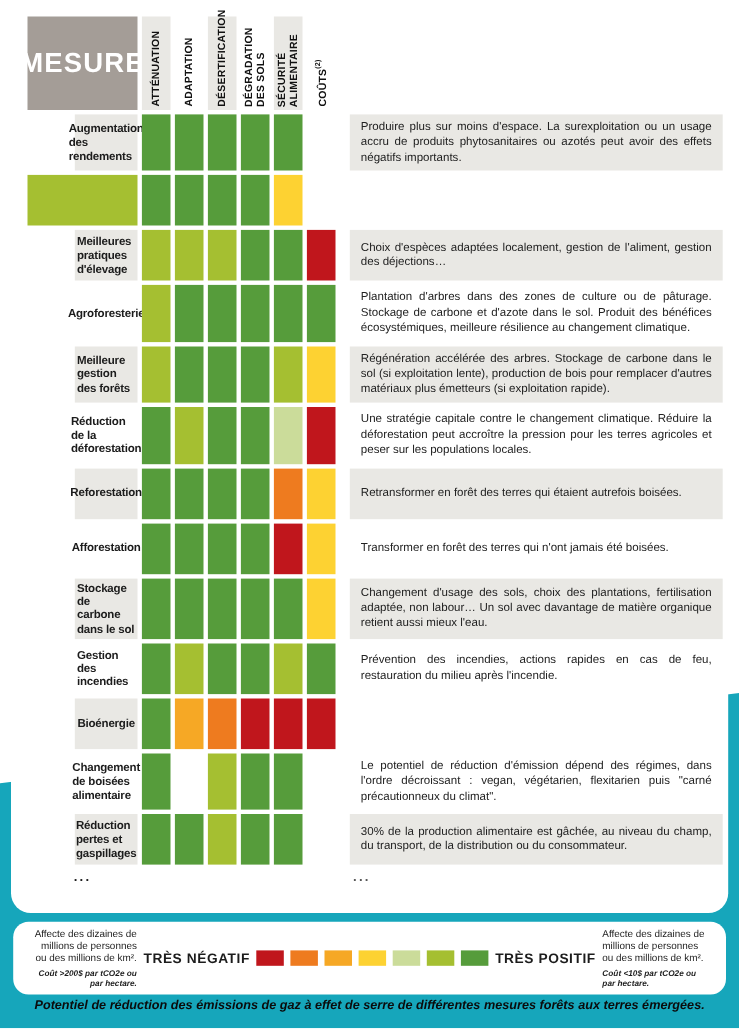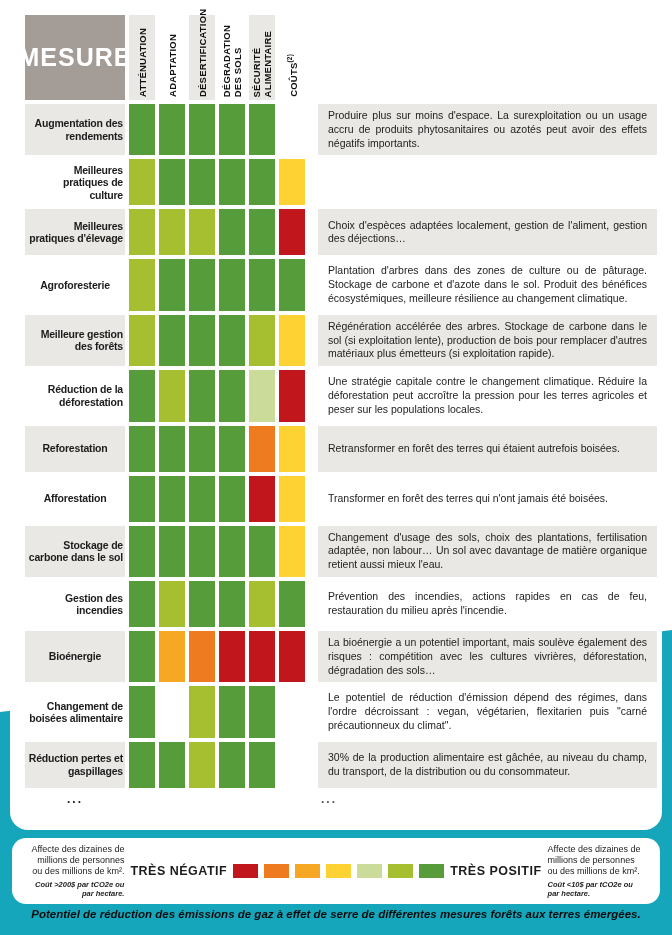--- a/index.html
+++ b/index.html
@@ -18,22 +18,22 @@
   .colhead{height:85px;display:flex;align-items:flex-end;justify-content:center;padding-bottom:3px;box-sizing:border-box;}
   .colhead.g{background:var(--rowbg);}
   .vtext{writing-mode:vertical-rl;transform:rotate(180deg);font-weight:bold;font-size:9.5px;
          line-height:11px;letter-spacing:.2px;white-space:pre-line;max-height:80px;color:#111;}
   .vtext sup{font-size:6.5px;}
   .risks-box{margin-left:9px;margin-top:5px;height:60px;background:var(--cyan);
              display:flex;align-items:center;justify-content:center;}
   .risks-box span{color:#fff;font-weight:bold;font-size:21px;letter-spacing:1.5px;}
   
   .row{margin-bottom:4px;min-height:46px;}
-  .rlabel{display:flex;align-items:center;justify-content:center;text-align:right;
-          font-weight:bold;font-size:10.5px;line-height:1.18;padding:3px 2px;box-sizing:border-box;letter-spacing:-.2px;}
+  .rlabel{display:flex;align-items:center;justify-content:center;text-align:left;
+          font-weight:bold;font-size:10.5px;line-height:1.18;padding:3px 2px;box-sizing:border-box;letter-spacing:-.2px;margin-left:43px;}
   .row.odd .rlabel,.row.odd .desc{background:var(--rowbg);}
   .cell{min-height:46px;}
   .desc{margin-left:9px;display:flex;align-items:center;padding:5px 10px;box-sizing:border-box;}
   .desc span{font-size:10.5px;line-height:13.8px;text-align:justify;color:#222;}
   .ellipsis-row{height:18px;margin-top:2px;}
   .e1{grid-column:1;text-align:center;font-weight:bold;letter-spacing:2px;font-size:12px;}
   .e2{grid-column:8;margin-left:12px;font-weight:bold;letter-spacing:2px;font-size:12px;color:#555;}
   
   .legend{position:absolute;z-index:4;left:12px;right:12px;top:838px;height:66px;background:#fff;
           border-radius:14px;display:flex;align-items:center;
@@ -90,21 +90,20 @@
     <div class="cell" style="background: rgb(86, 156, 59);"></div>
     <div class="cell" style="background: rgb(86, 156, 59);"></div>
     <div class="cell" style="background: rgb(86, 156, 59);"></div>
     <div class="cell"></div>
     <div class="desc">
             <span>Produire plus sur moins d'espace. La surexploitation ou un usage accru de produits phytosanitaires ou azotés peut avoir des effets négatifs importants.</span>
           </div>
   </div>
 
   <div class="row">
-    <div class="rlabel">Meilleures pratiques de culture</div>
     <div class="cell" style="background: rgb(165, 191, 49);"></div>
     <div class="cell" style="background: rgb(86, 156, 59);"></div>
     <div class="cell" style="background: rgb(86, 156, 59);"></div>
     <div class="cell" style="background: rgb(86, 156, 59);"></div>
     <div class="cell" style="background: rgb(86, 156, 59);"></div>
     <div class="cell" style="background: rgb(253, 210, 50);"></div>
   </div>
 
   <div class="row odd">
     <div class="rlabel">Meilleures pratiques d'élevage</div>
@@ -211,23 +210,20 @@
   </div>
 
   <div class="row odd">
     <div class="rlabel">Bioénergie</div>
     <div class="cell" style="background: rgb(86, 156, 59);"></div>
     <div class="cell" style="background: rgb(246, 168, 37);"></div>
     <div class="cell" style="background: rgb(238, 123, 31);"></div>
     <div class="cell" style="background: rgb(192, 22, 28);"></div>
     <div class="cell" style="background: rgb(192, 22, 28);"></div>
     <div class="cell" style="background: rgb(192, 22, 28);"></div>
-    <div class="desc">
-            <span>La bioénergie a un potentiel important, mais soulève également des risques : compétition avec les cultures vivrières, déforestation, dégradation des sols…</span>
-          </div>
   </div>
 
   <div class="row">
     <div class="rlabel">Changement de boisées alimentaire</div>
     <div class="cell" style="background: rgb(86, 156, 59);"></div>
     <div class="cell"></div>
     <div class="cell" style="background: rgb(165, 191, 49);"></div>
     <div class="cell" style="background: rgb(86, 156, 59);"></div>
     <div class="cell" style="background: rgb(86, 156, 59);"></div>
     <div class="cell"></div>

